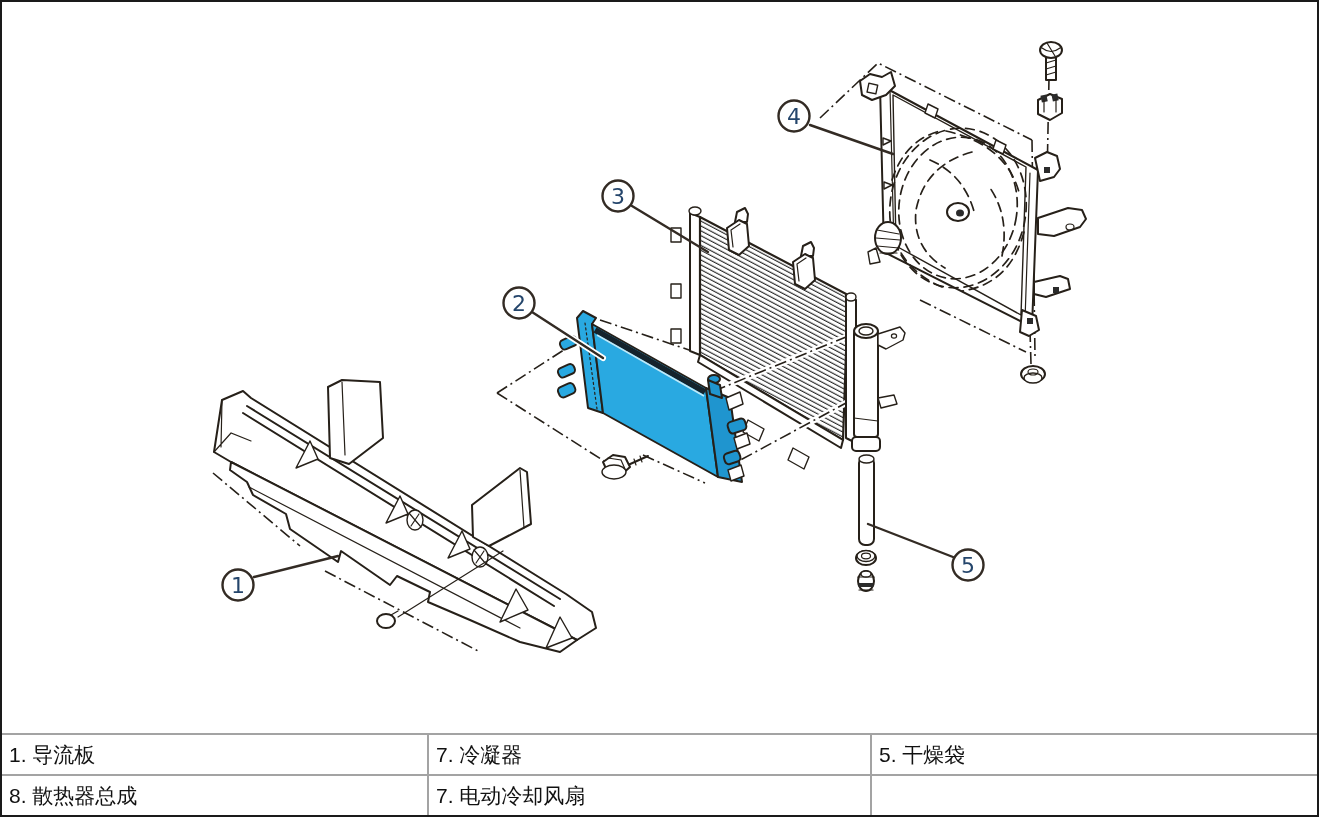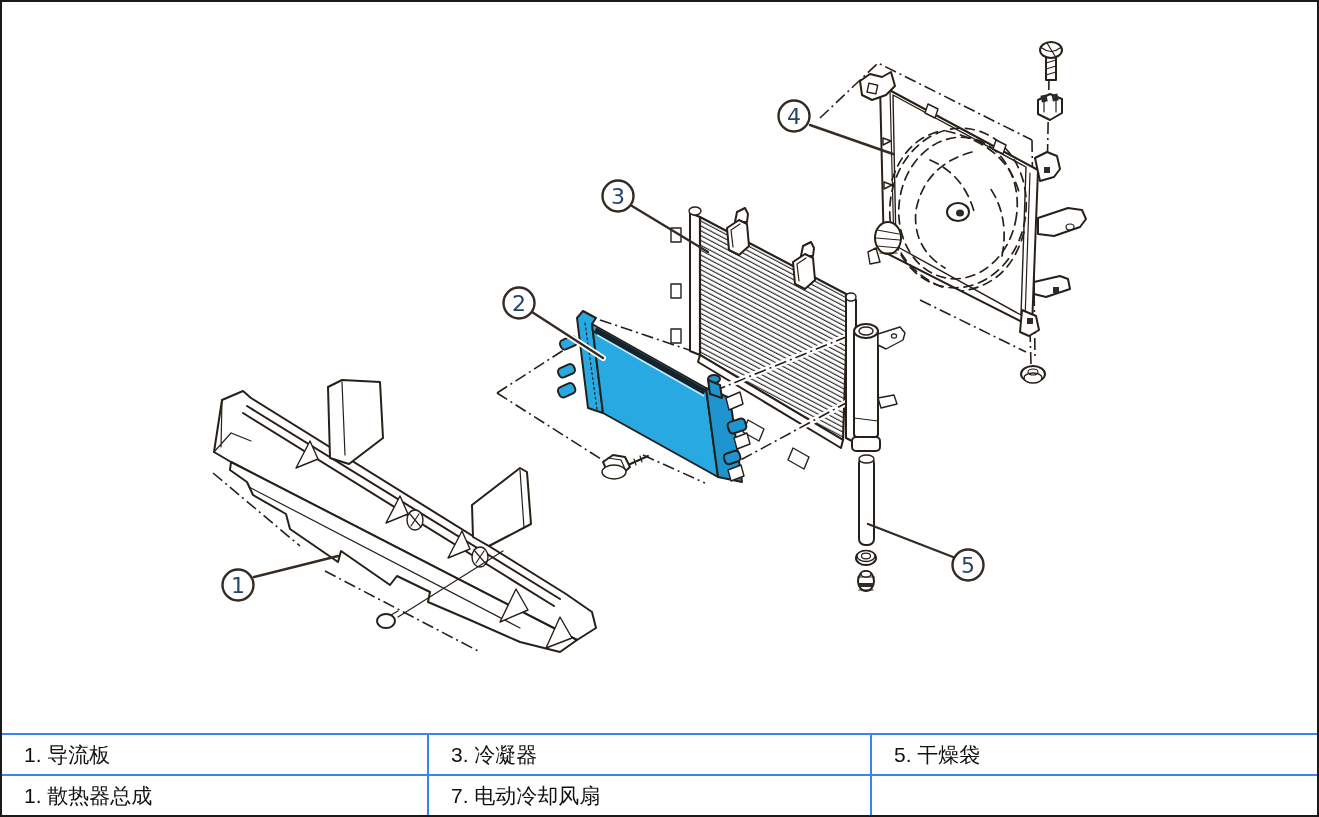--- a/index.html
+++ b/index.html
@@ -24,21 +24,21 @@
   .callout-circle { fill:#fff; stroke:#332b24; stroke-width:2.4; }
   .callout-num { font-family:"DejaVu Sans","Liberation Sans",sans-serif; font-size:22px;
                  fill:#24456b; text-anchor:middle; }
   
   #legend {
     position:absolute; left:0; top:731px; width:1315px; height:82px;
     border-collapse:collapse; table-layout:fixed;
     font-size:21px; color:#111;
   }
   #legend td {
-    border:2px solid #3b82f6; padding:0 0 0 22px; vertical-align:middle;
+    border:2px solid #a3a3a3; padding:0 0 0 7px; vertical-align:middle;
     height:41px; white-space:nowrap; overflow:hidden;
   }
   #legend td:first-child { border-left:none; }
   #legend td:last-child  { border-right:none;margin-top:13px; }
   #legend tr:last-child td { border-bottom:none; }
 </style>
 </head>
 <body>
 
 <div id="page">
@@ -281,23 +281,23 @@
         <circle class="callout-circle" cx="968" cy="565" r="15.5"></circle>
         <text class="callout-num" x="968" y="573">5</text>
       </g>
     </g>
   </svg>
 
   <table id="legend">
     <tbody>
         <tr>
       <td style="width:426px">1. 导流板</td>
-      <td style="width:443px">3. 冷凝器</td>
+      <td style="width:443px">7. 冷凝器</td>
       <td>5. 干燥袋</td>
     </tr>
     <tr>
-      <td>1. 散热器总成</td>
+      <td>8. 散热器总成</td>
       <td>7. 电动冷却风扇</td>
       <td></td>
     </tr>
   </tbody>
     </table>
 </div>
 
 </body></html>

